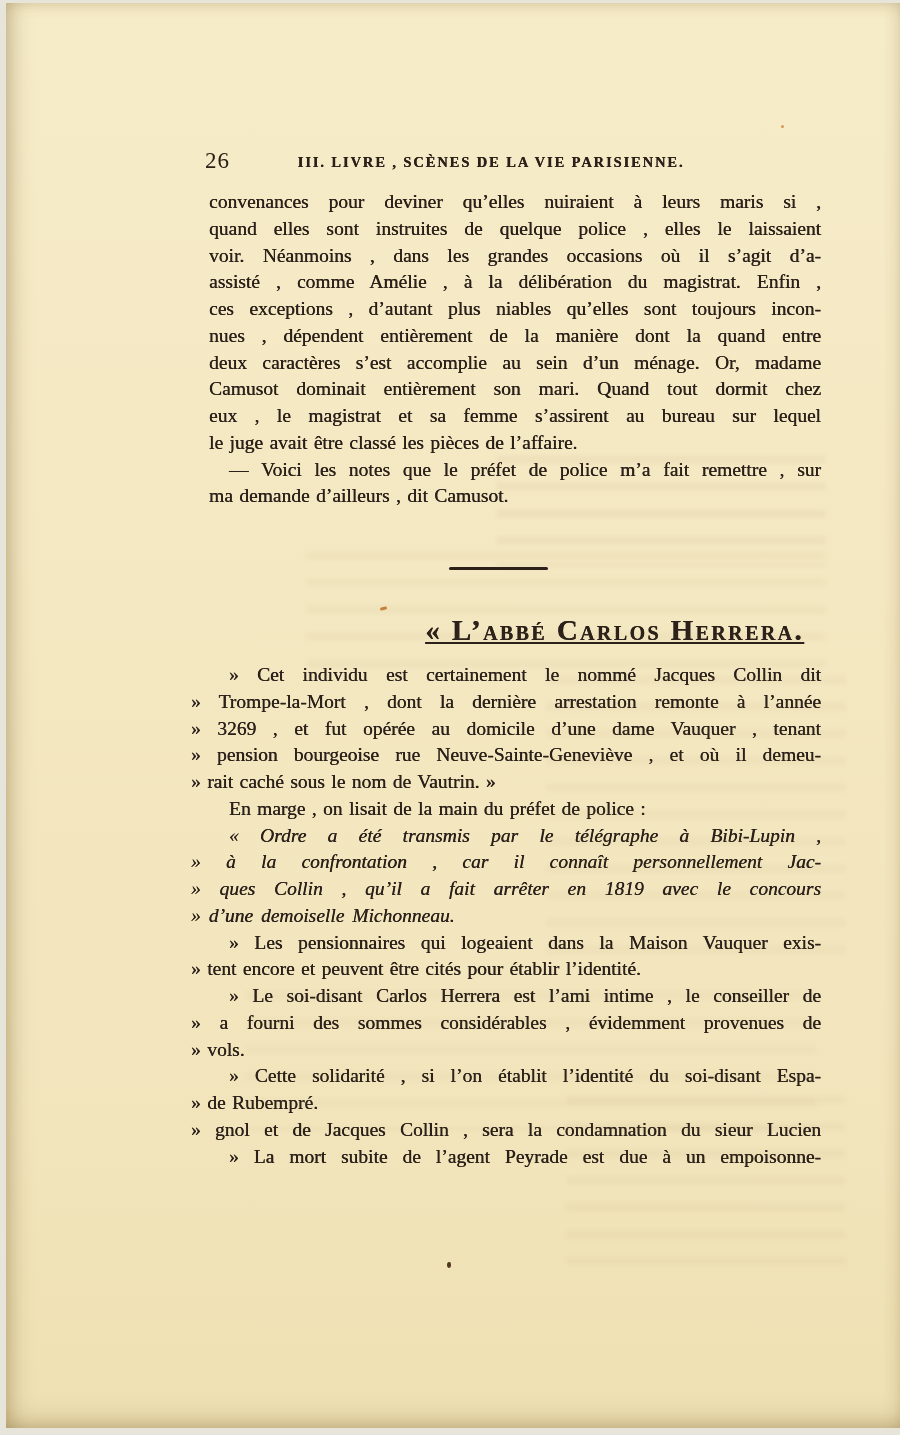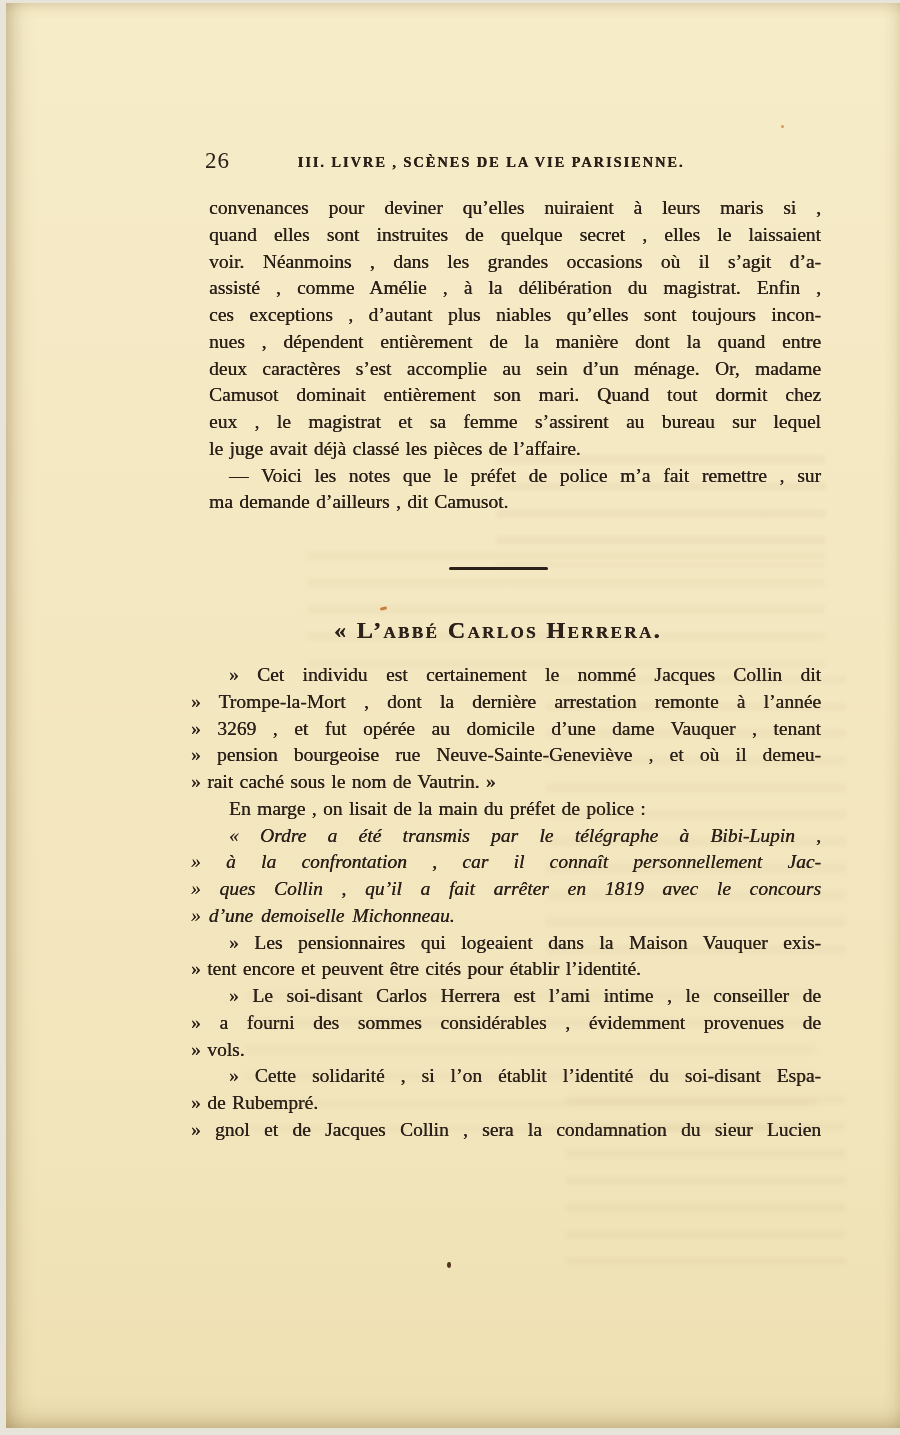--- a/index.html
+++ b/index.html
@@ -29,37 +29,38 @@
     font-size:14.5px;font-weight:bold;letter-spacing:1.9px;
     text-shadow:.3px 0 0 currentColor;
   }
   
   .column{
     position:absolute;left:203px;width:612px;
     font-size:19.5px;line-height:26.75px;
     word-spacing:1.5px;
     text-shadow:.3px 0 0 currentColor;
   }
-  .block1{top:192px;}
+  .block1{top:186px;}
   .block2{top:659px;}
   .line{text-align:left;height:26.75px;overflow:visible;}
   .line.j{text-align:justify;text-align-last:justify;}
   .line.ind{text-indent:20px;}
   .line.hang{text-indent:-18px;}
   .line.it{font-style:italic;word-spacing:3px;}
   
   .rule{
     position:absolute;left:443px;top:564px;width:99px;height:2.5px;
     background:#2b211a;border-radius:1.5px;
   }
   .heading{
     position:absolute;left:186px;top:612px;width:612px;height:30px;line-height:30px;
-    text-align:center;font-variant:small-caps;font-weight:bold;
-    font-size:24px;letter-spacing:2.4px;
+    text-align:right;font-variant:small-caps;font-weight:bold;
+    font-size:29px;letter-spacing:2.4px;
     text-shadow:.3px 0 0 currentColor;
+    text-decoration:underline;
   }
   
   .ghost{
     position:absolute;pointer-events:none;
     background:repeating-linear-gradient(180deg,rgba(139,112,60,.11) 0 9px,rgba(139,112,60,0) 9px 27px);
     filter:blur(2px);opacity:.55;
   }
   .g1{left:490px;top:452px;width:330px;height:112px;}
   .g2{left:300px;top:548px;width:520px;height:118px;opacity:.38;}
   .g3{left:540px;top:672px;width:300px;height:290px;opacity:.4;}
@@ -76,29 +77,29 @@
 <div class="page">
 
   <div class="header">
     <span class="pagenum">26</span>
     <span class="running-title">III. LIVRE , SCÈNES DE LA VIE PARISIENNE.</span>
   </div>
 
   <div class="column block1">
     <div>
       <div class="line j">convenances pour deviner qu’elles nuiraient à leurs maris si ,</div>
-      <div class="line j">quand elles sont instruites de quelque secret , elles le laissaient</div>
+      <div class="line j">quand elles sont instruites de quelque police , elles le laissaient</div>
       <div class="line j">voir. Néanmoins , dans les grandes occasions où il s’agit d’a-</div>
       <div class="line j">assisté , comme Amélie , à la délibération du magistrat. Enfin ,</div>
       <div class="line j">ces exceptions , d’autant plus niables qu’elles sont toujours incon-</div>
       <div class="line j">nues , dépendent entièrement de la manière dont la quand entre</div>
       <div class="line j">deux caractères s’est accomplie au sein d’un ménage. Or, madame</div>
       <div class="line j">Camusot dominait entièrement son mari. Quand tout dormit chez</div>
       <div class="line j">eux , le magistrat et sa femme s’assirent au bureau sur lequel</div>
-      <div class="line">le juge avait déjà classé les pièces de l’affaire.</div>
+      <div class="line">le juge avait être classé les pièces de l’affaire.</div>
     </div>
     <div>
       <div class="line j ind">— Voici les notes que le préfet de police m’a fait remettre , sur</div>
       <div class="line">ma demande d’ailleurs , dit Camusot.</div>
     </div>
   </div>
 
   <div class="rule"></div>
 
   <div class="heading">« L’abbé Carlos Herrera.</div>
@@ -127,20 +128,23 @@
     <div>
       <div class="line j ind">» Le soi-disant Carlos Herrera est l’ami intime , le conseiller de</div>
       <div class="line j hang">» a fourni des sommes considérables , évidemment provenues de</div>
       <div class="line hang">» vols.</div>
     </div>
     <div>
       <div class="line j ind">» Cette solidarité , si l’on établit l’identité du soi-disant Espa-</div>
       <div class="line hang">» de Rubempré.</div>
       <div class="line j hang">» gnol et de Jacques Collin , sera la condamnation du sieur Lucien</div>
     </div>
+    <div>
+      <div class="line j ind">» La mort subite de l’agent Peyrade est due à un empoisonne-</div>
+    </div>
   </div>
 
   <div class="ghost g1"></div>
   <div class="ghost g2"></div>
   <div class="ghost g3"></div>
   <div class="ghost g4"></div>
   <div class="ghost g5"></div>
 
   <div class="speck s1"></div>
   <div class="speck s2"></div>

